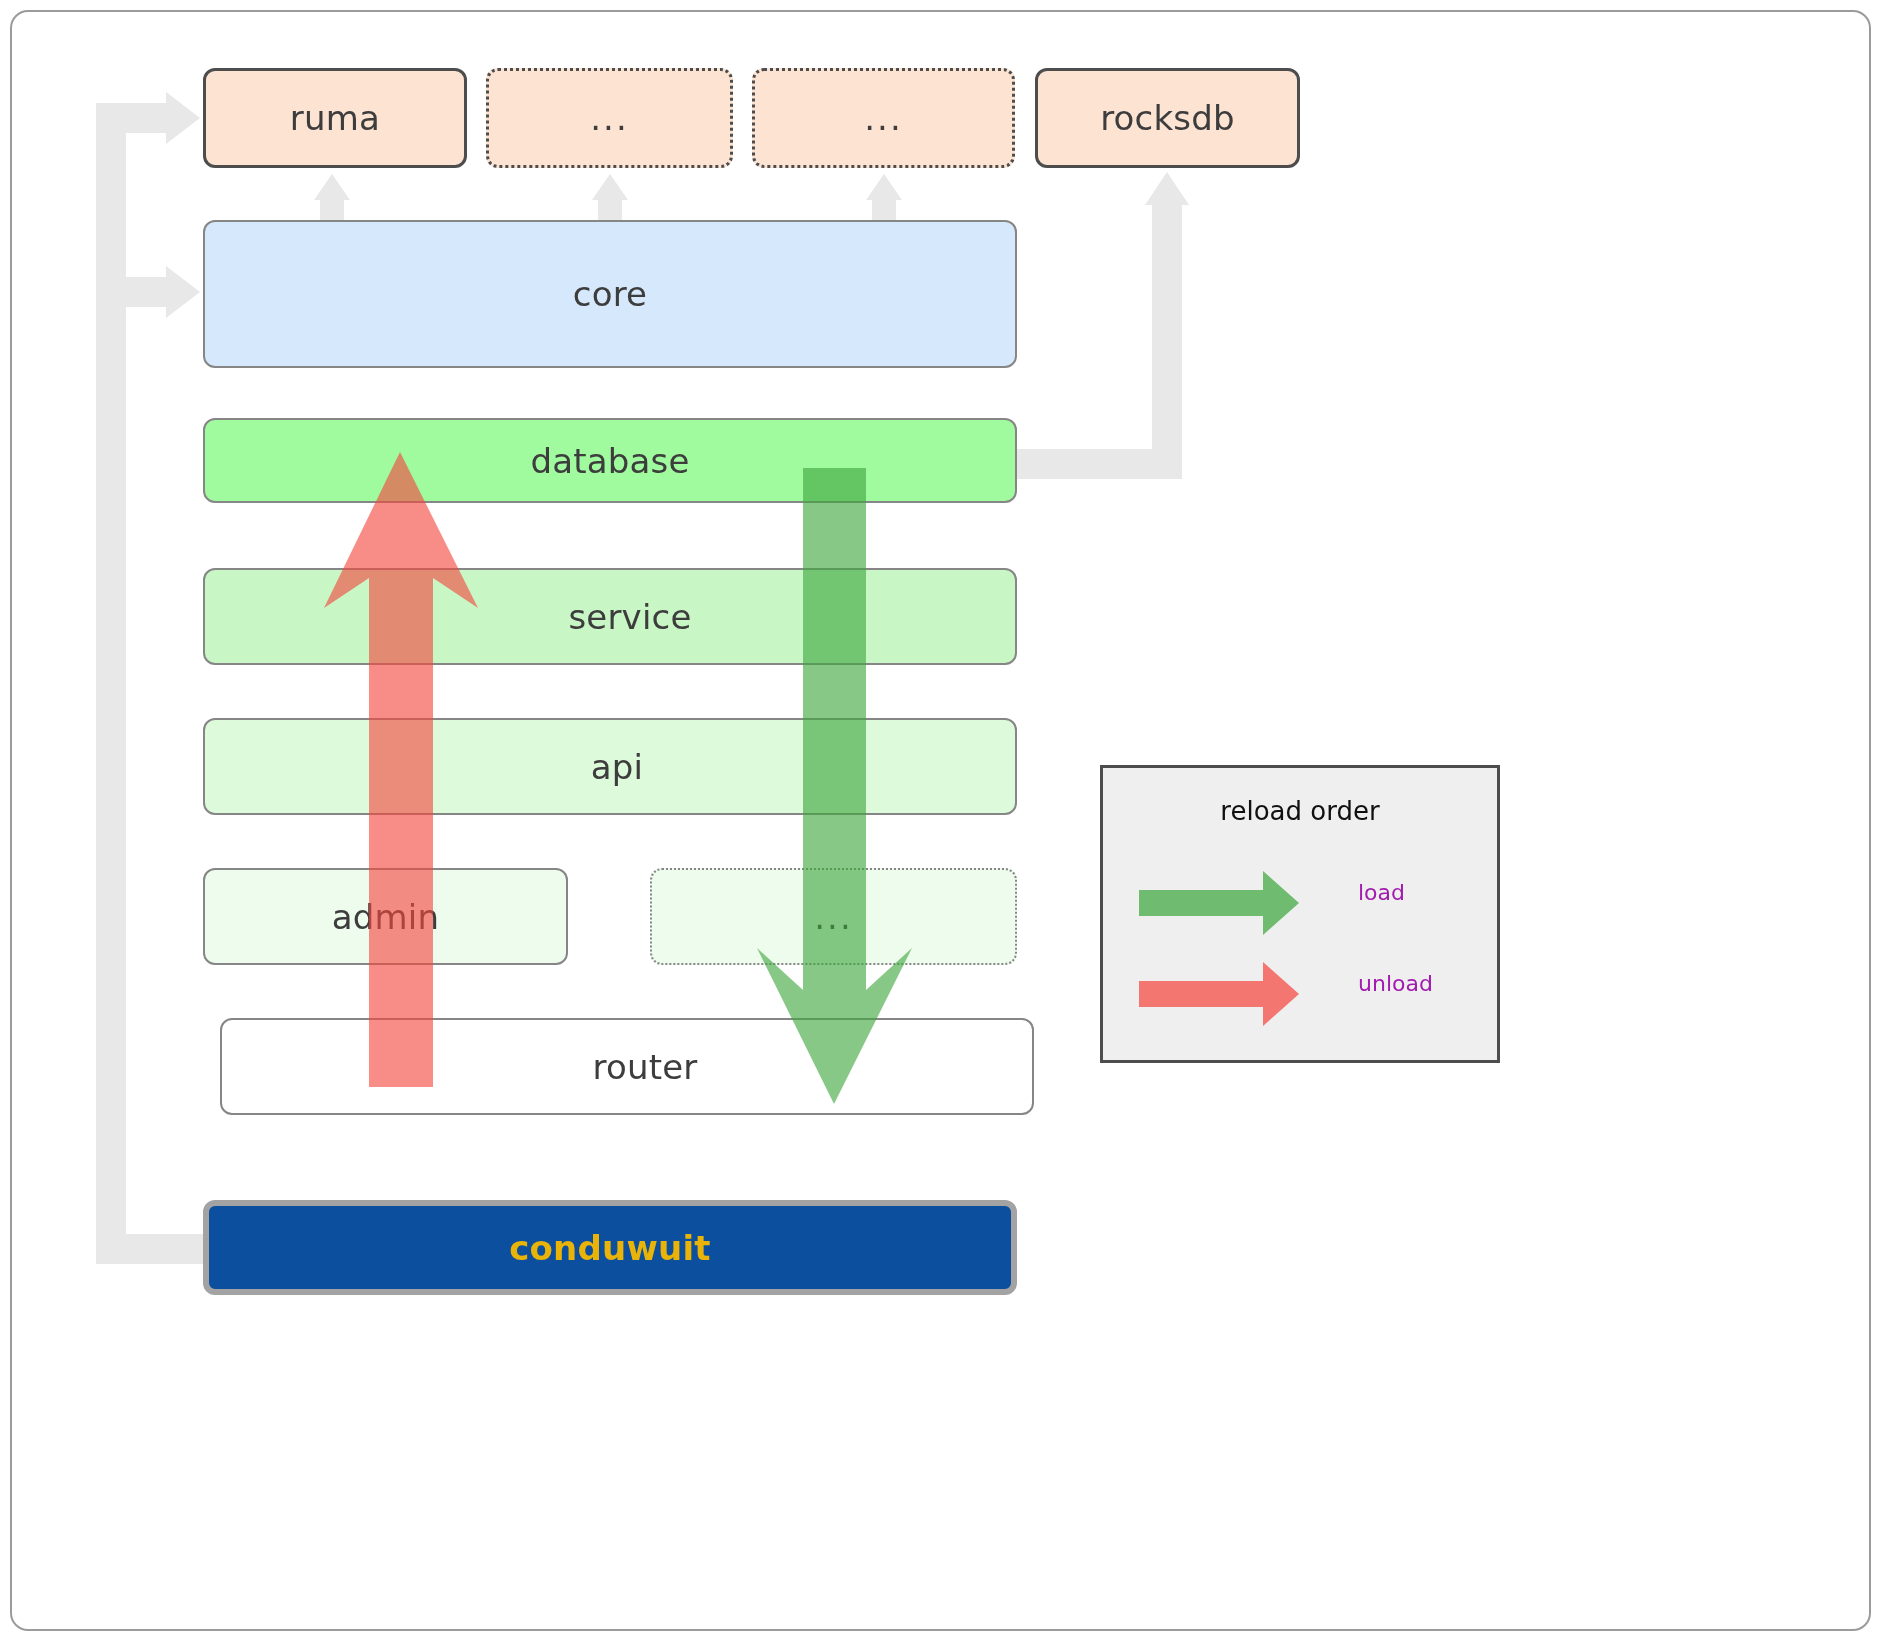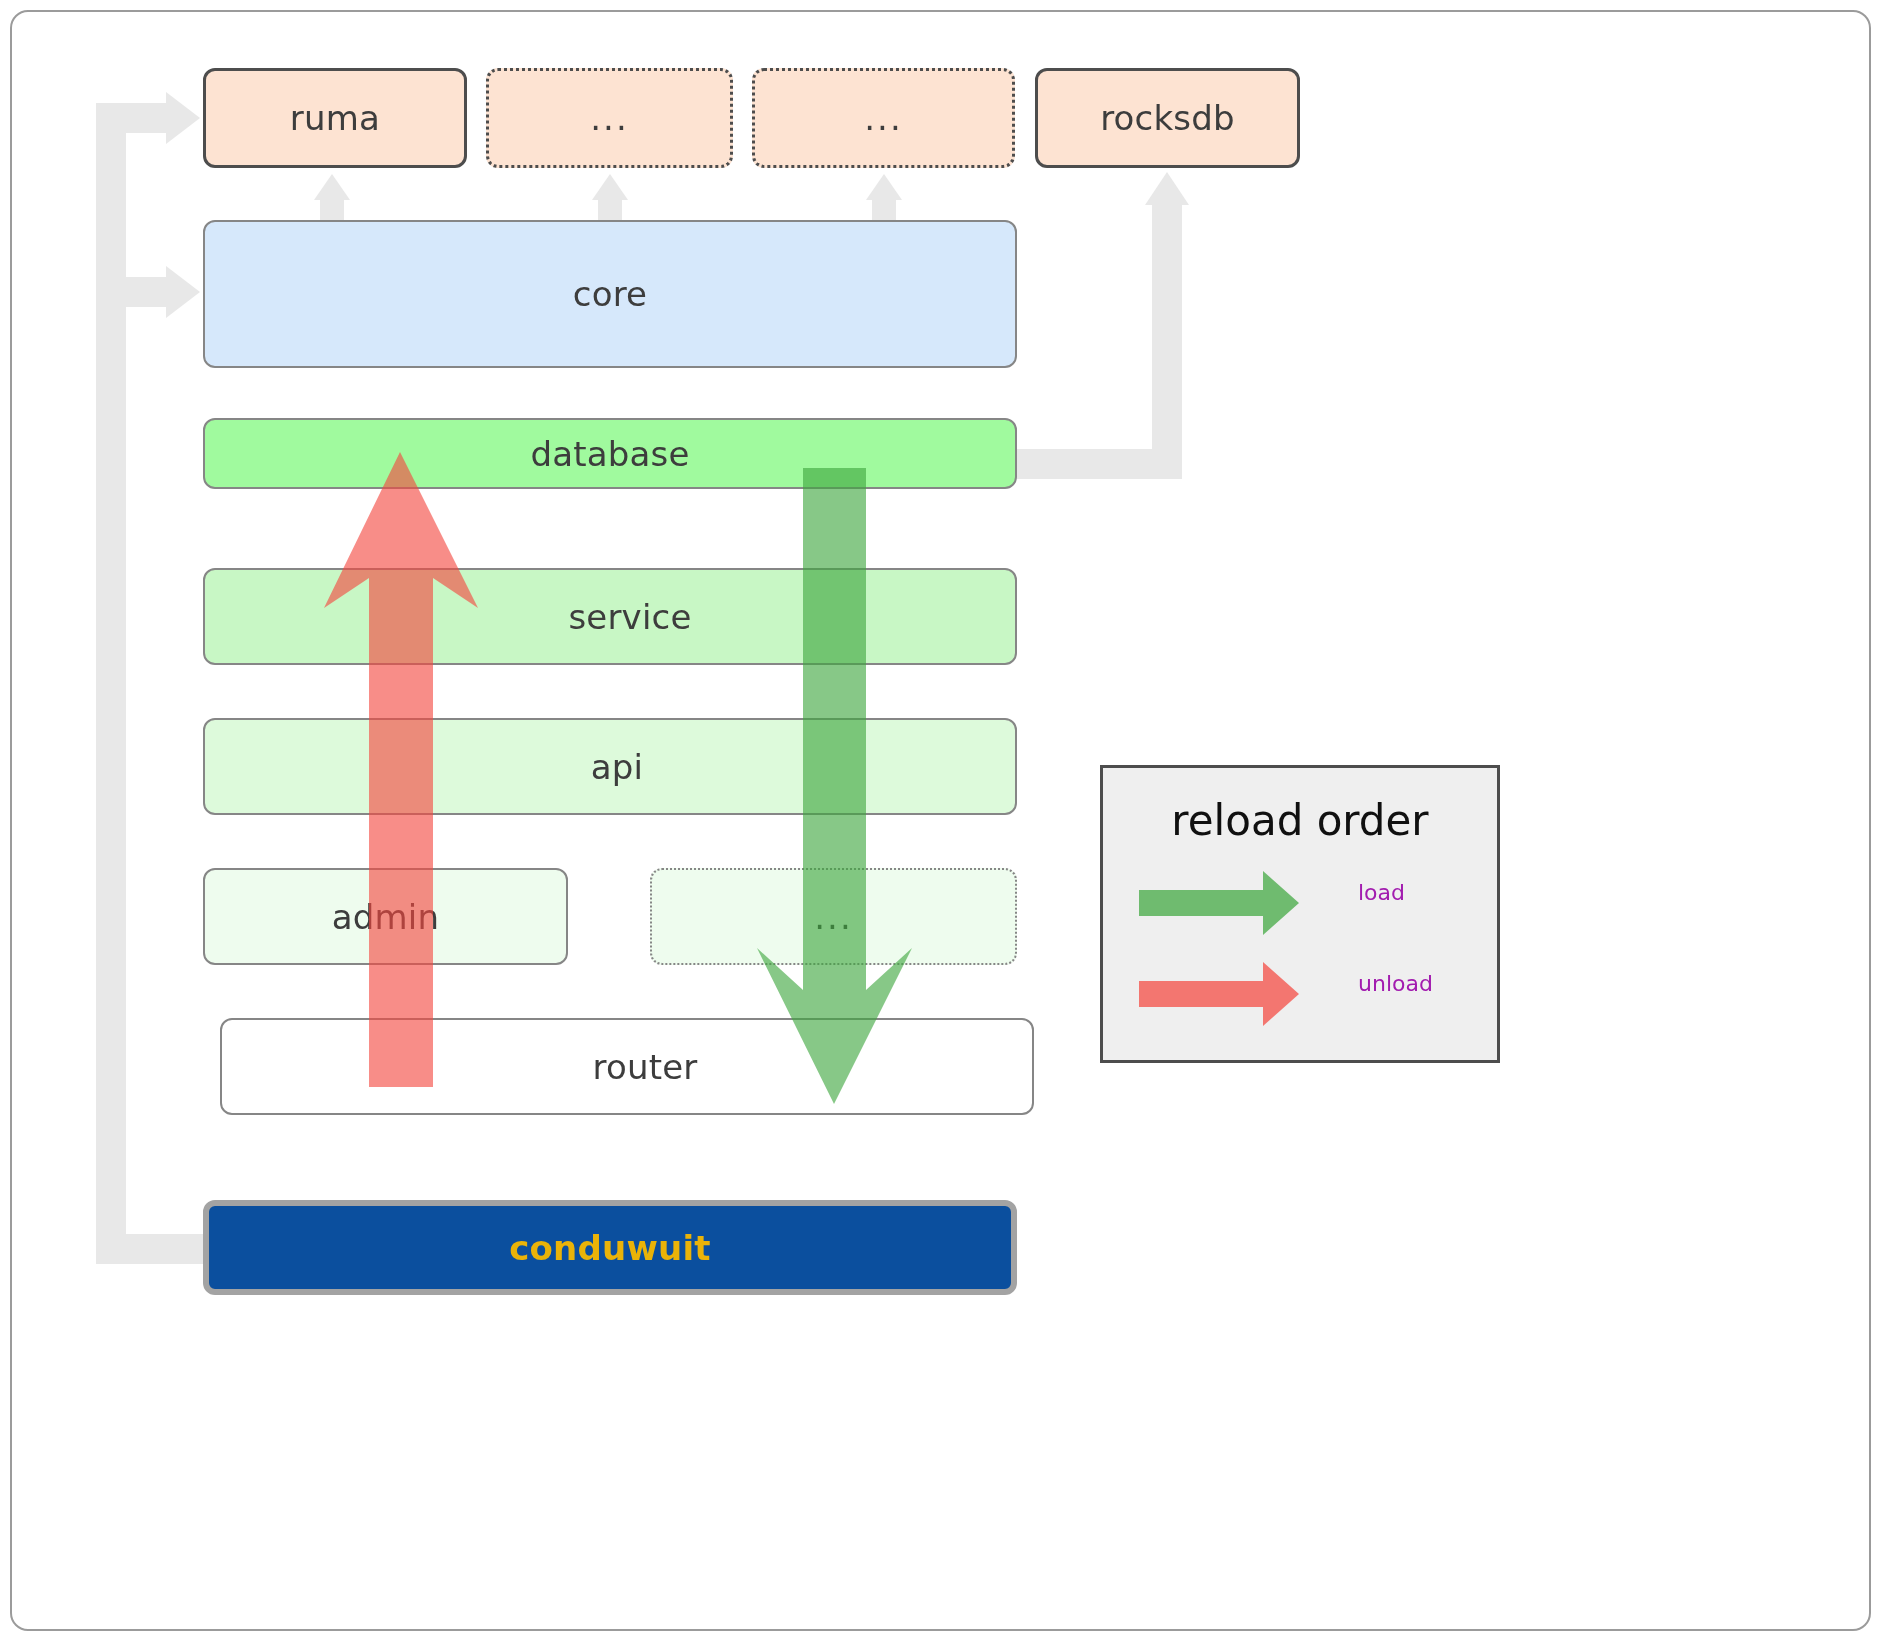--- a/index.html
+++ b/index.html
@@ -42,21 +42,21 @@
 
   .dots{font-size:34px;letter-spacing:2px;}
 
   
   .legend{
     position:absolute;background:#efefef;border:3px solid #4d4d4d;
     box-sizing:border-box;
   }
   .legend-title{
     position:absolute;left:0;right:0;top:28px;text-align:center;
-    font-size:42px;color:#101010;
+    font-size:26px;color:#101010;
   }
   .legend-label{
     position:absolute;font-size:22px;color:#a21caf;
   }
 
   svg.overlay{position:absolute;left:0;top:0;width:1883px;height:1643px;
               pointer-events:none;overflow:visible;}
 </style>
 </head>
 <body>
@@ -115,21 +115,21 @@
   </div>
 
   <div class="node crate" style="left:1035px;top:68px;width:265px;height:100px;">
     <span>rocksdb</span>
   </div>
 
   <div class="node core" style="left:203px;top:220px;width:814px;height:148px;">
     <span>core</span>
   </div>
 
-  <div class="node g1" style="left:203px;top:418px;width:814px;height:71px;">
+  <div class="node g1" style="left:203px;top:418px;width:814px;height:85px;">
     <span>database</span>
   </div>
 
   <div class="node g2" style="left:203px;top:568px;width:814px;height:97px;">
     <span>service</span>
   </div>
 
   <div class="node g3" style="left:203px;top:718px;width:814px;height:97px;padding-left:14px;">
     <span>api</span>
   </div>

